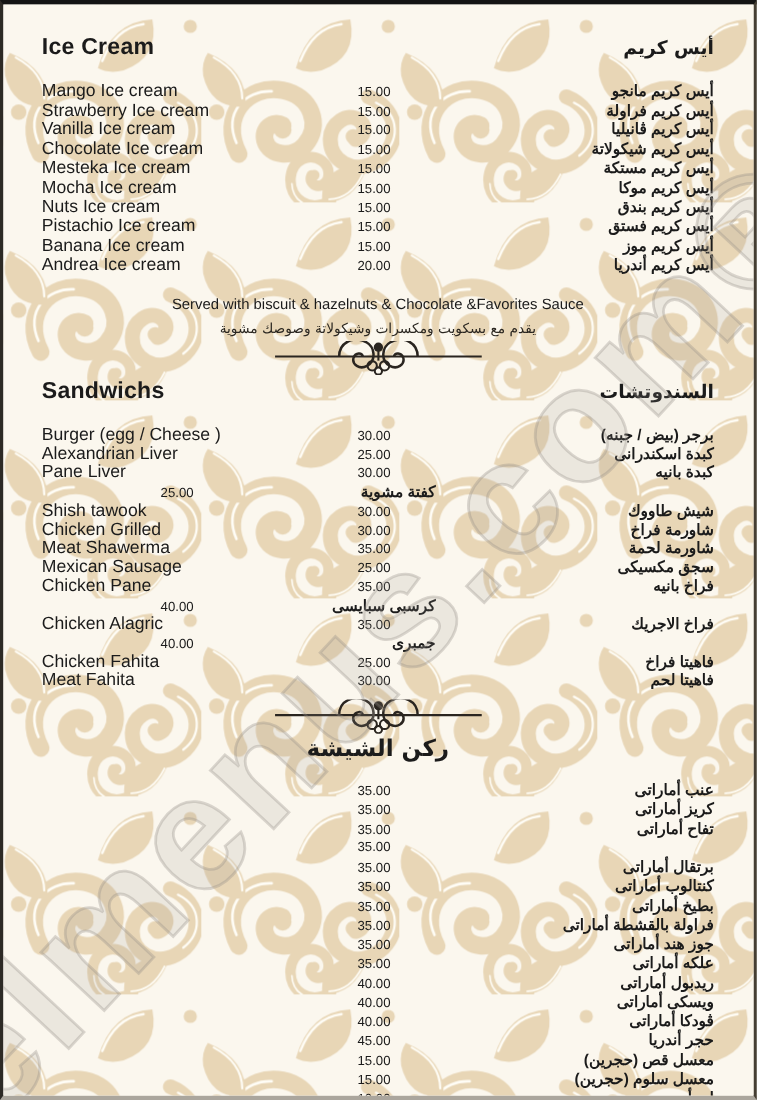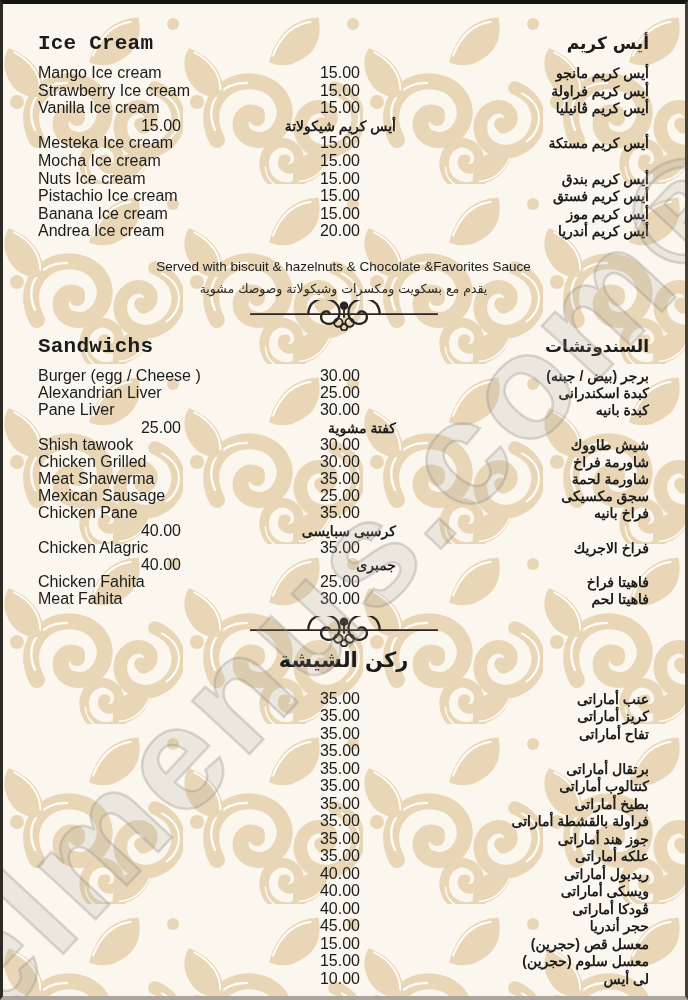--- a/index.html
+++ b/index.html
@@ -23,27 +23,27 @@
     top:575px; left:340px;
     transform:translate(-50%,-50%) rotate(-47deg);
     white-space:nowrap;
     font-weight:bold; font-size:148px; letter-spacing:6px;
     color:rgba(158,152,144,0.16);
     -webkit-text-stroke:2.5px rgba(146,141,133,0.32);
   }
   .content { position:absolute; inset:0; z-index:1; padding:24px 36px 0 35px; box-sizing:border-box; }
 
   .sec-head { display:flex; justify-content:space-between; align-items:baseline; line-height:30px; }
-  .sec-head .en { font-weight:bold; font-size:21px; letter-spacing:0.2px;font-family:Liberation Mono, monospace; }
+  .sec-head .en { font-weight:bold; font-size:21px; letter-spacing:0.2px; }
   .sec-head .ar { font-family:"DejaVu Sans", sans-serif; direction:rtl; font-weight:bold; font-size:17px; }
 
-  .rows { margin-top:5px; }
+  .rows { margin-top:15px; }
   .row { display:grid; grid-template-columns:246px 112px 1fr; align-items:baseline; height:var(--rh,17.6px); line-height:var(--rh,17.6px); }
   .c-en { font-size:16px; white-space:nowrap; }
-  .c-price { text-align:center; font-size:16px; }
+  .c-price { text-align:center; font-size:12px; }
   .c-ar { text-align:right; direction:rtl; font-family:Liberation Sans, sans-serif; font-weight:bold; font-size:14px; white-space:nowrap; }
 
   .note-en { margin-top:19px; text-align:center; font-size:13.5px; line-height:16px; }
   .note-ar { margin-top:4px; text-align:center; direction:rtl; font-family:"DejaVu Sans", sans-serif; font-size:12.5px; line-height:19px; color:#2a2620; }
 
   .divider { display:block; margin:2px auto 0 auto; }
 
   .shisha-title {
     margin-top:0; text-align:center; direction:rtl;
     font-family:"DejaVu Sans", sans-serif; font-weight:bold; font-size:21px; line-height:26px;
@@ -99,31 +99,33 @@
           <span class="c-en">Strawberry Ice cream</span>
           <span class="c-price">15.00</span>
           <span class="c-ar">أيس كريم فراولة</span>
         </div>
         <div class="row">
           <span class="c-en">Vanilla Ice cream</span>
           <span class="c-price">15.00</span>
           <span class="c-ar">أيس كريم ڤانيليا</span>
         </div>
         <div class="row">
+          <span class="c-en">Chocolate Ice cream</span>
           <span class="c-price">15.00</span>
           <span class="c-ar">أيس كريم شيكولاتة</span>
         </div>
         <div class="row">
           <span class="c-en">Mesteka Ice cream</span>
           <span class="c-price">15.00</span>
           <span class="c-ar">أيس كريم مستكة</span>
         </div>
         <div class="row">
           <span class="c-en">Mocha Ice cream</span>
           <span class="c-price">15.00</span>
+          <span class="c-ar">أيس كريم موكا</span>
         </div>
         <div class="row">
           <span class="c-en">Nuts Ice cream</span>
           <span class="c-price">15.00</span>
           <span class="c-ar">أيس كريم بندق</span>
         </div>
         <div class="row">
           <span class="c-en">Pistachio Ice cream</span>
           <span class="c-price">15.00</span>
           <span class="c-ar">أيس كريم فستق</span>

